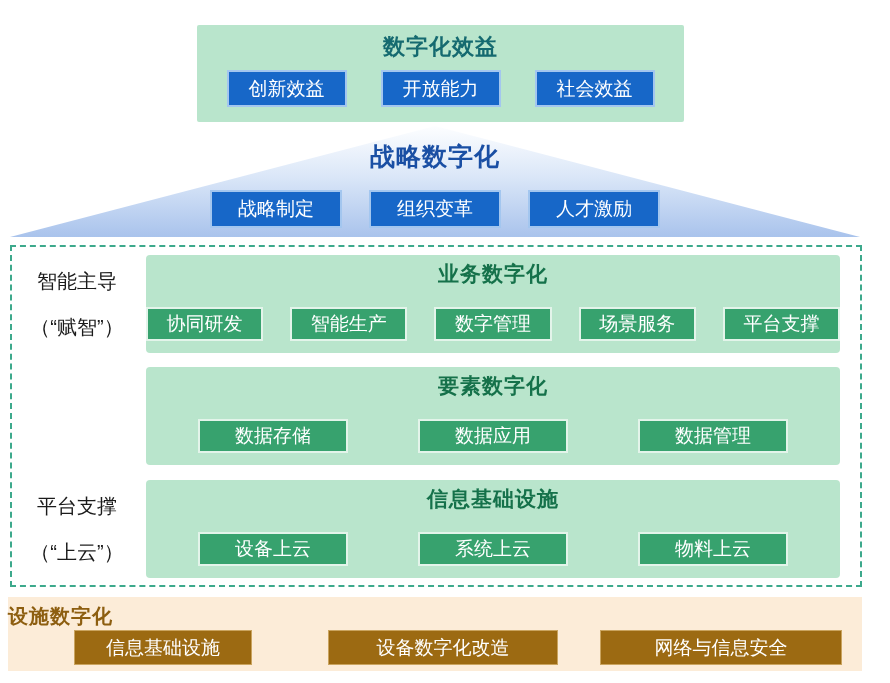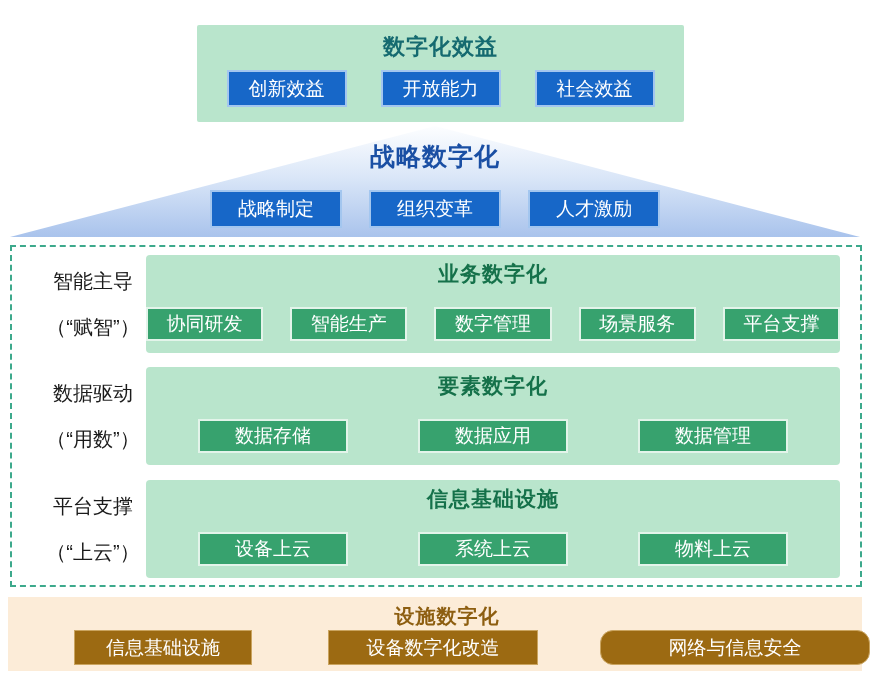--- a/index.html
+++ b/index.html
@@ -31,46 +31,46 @@
     clip-path:polygon(50% 0,100% 100%,0 100%);}
   .strategy-title{position:absolute;left:10px;top:140px;width:850px;text-align:center;
     font-size:25px;font-weight:bold;color:var(--blue-title);letter-spacing:1px;}
   .strategy-btns{position:absolute;left:10px;top:190px;width:850px;
     display:flex;justify-content:center;gap:27px;}
   .strategy-btns .btn{width:132px;height:38px;}
 
   
   .core{position:absolute;left:10px;top:245px;width:852px;height:342px;
     border:2px dashed var(--dash-border);background:#ffffff;}
-  .row-label{position:absolute;left:16px;width:130px;height:98px;
+  .row-label{position:absolute;left:0;width:130px;height:98px;
     display:flex;flex-direction:column;align-items:center;justify-content:center;
     font-size:20px;color:#1b1b1b;line-height:1.45;text-align:center;gap:17px;}
   .row-panel{position:absolute;left:134px;width:694px;height:98px;
     background:var(--mint);border-radius:4px;}
   .row-title{margin-top:5px;text-align:center;font-size:21px;font-weight:bold;
     color:var(--green-title);letter-spacing:1px;}
   .row-btns{position:absolute;left:0;top:52px;width:100%;
     display:flex;justify-content:center;}
   .green{background:var(--green-btn);border:2px solid var(--green-btn-border);}
   .row-btns-5{gap:27px;text-align:right;}
   .row-btns-5 .btn{width:124px;height:34px;}
   .row-btns-3{gap:70px;}
   .row-btns-3 .btn{width:150px;height:34px;}
   .r1{top:8px;} .r2{top:120px;} .r3{top:233px;}
 
   
   .foundation{position:absolute;left:8px;top:597px;width:854px;height:74px;
     background:var(--cream);}
-  .foundation-title{margin-top:6px;text-align:center;font-size:20px;font-weight:bold;
-    color:var(--brown-title);letter-spacing:1px;margin-left:24px;}
+  .foundation-title{margin-top:6px;font-size:20px;font-weight:bold;
+    color:var(--brown-title);letter-spacing:1px;}
   .brown{position:absolute;top:33px;height:35px;background:var(--brown-btn);
     border:1px solid var(--brown-btn-border);}
   .fb1{left:66px;width:178px;}
-  .fb2{left:320px;width:210px;}
-  .fb3{left:592px;width:270px;border-radius:13px;}
+  .fb2{left:320px;width:230px;}
+  .fb3{left:592px;width:242px;}
 </style>
 </head>
 <body>
 
 <div class="canvas">
 
   <section class="benefits">
     <div class="benefits-title">数字化效益</div>
     <div class="benefits-btns">
       <div class="btn blue">创新效益</div>
@@ -97,24 +97,20 @@
       <div class="row-title">业务数字化</div>
       <div class="row-btns row-btns-5">
         <div class="btn green">协同研发</div>
         <div class="btn green">智能生产</div>
         <div class="btn green">数字管理</div>
         <div class="btn green">场景服务</div>
         <div class="btn green">平台支撑</div>
       </div>
     </div>
 
-    <div class="row-label r2">
-      <div>数据驱动</div>
-      <div>（“用数”）</div>
-    </div>
     <div class="row-panel r2">
       <div class="row-title">要素数字化</div>
       <div class="row-btns row-btns-3">
         <div class="btn green">数据存储</div>
         <div class="btn green">数据应用</div>
         <div class="btn green">数据管理</div>
       </div>
     </div>
 
     <div class="row-label r3">

